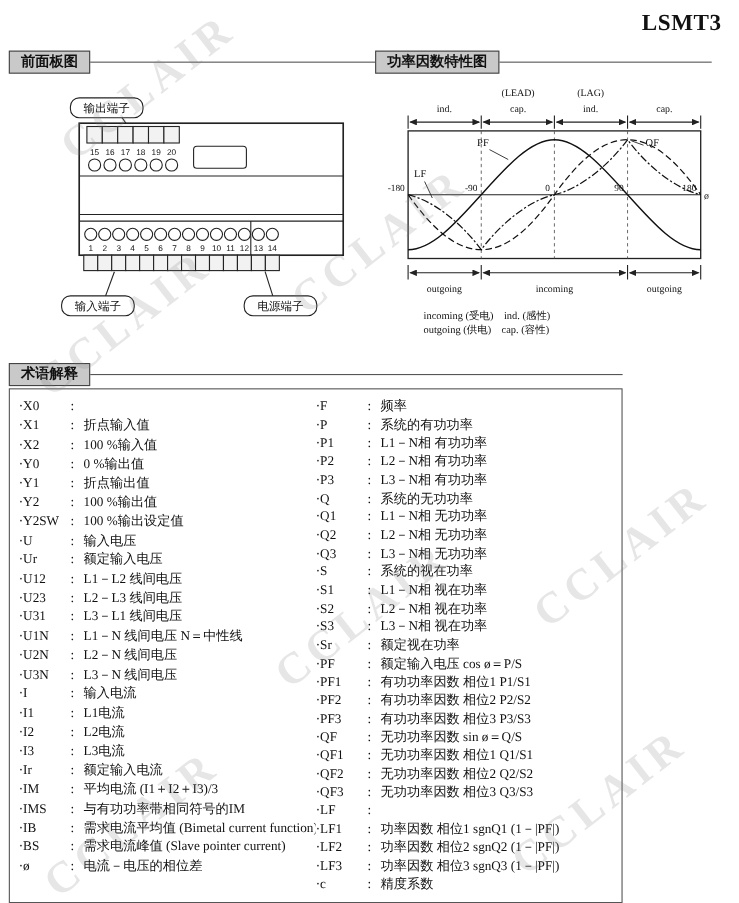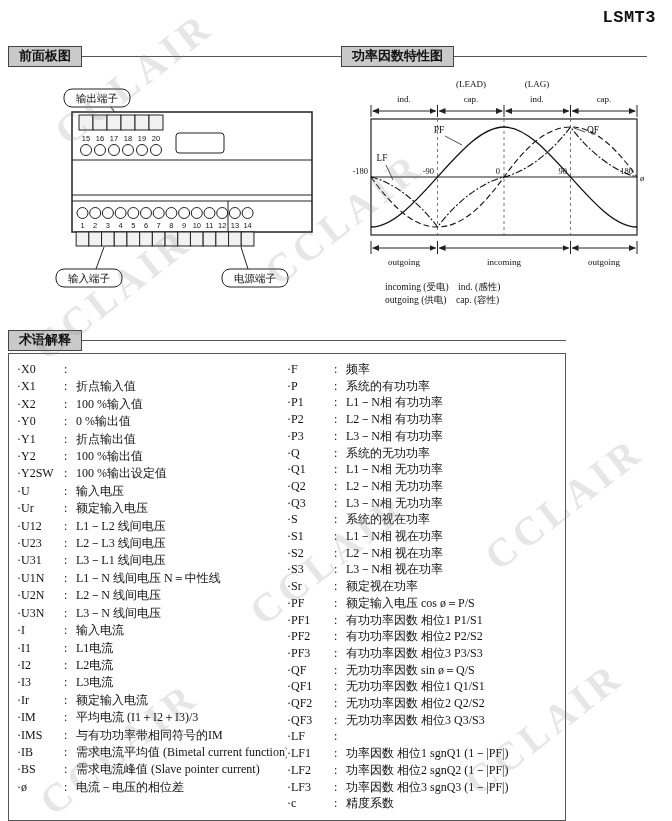--- a/index.html
+++ b/index.html
@@ -3,22 +3,22 @@
 <meta charset="utf-8">
 <style>
   * { margin:0; padding:0; box-sizing:border-box; }
   html,body { width:672px; height:821px; }
   body {
     position:relative; background:#fff; color:#111;
     font-family:"Liberation Serif", serif; overflow:hidden;
   }
   .page-title {
     position:absolute; top:8px; right:16px;
-    font-family:Liberation Mono, monospace;
-    font-weight:bold; font-size:17px; letter-spacing:.5px;
+    font-family:Liberation Serif, serif;
+    font-weight:bold; font-size:21px; letter-spacing:.5px;
   }
   .section { position:absolute; }
   #front-panel-section { left:8px;  top:46px; width:344px; }
   #pf-section          { left:341px; top:46px; width:306px; }
   #glossary-section    { left:8px;  top:330px; width:558px; }
 
   .sec-header { display:flex; align-items:center; }
   .sec-header .label {
     background:#c9c9c9; border:1px solid #444;
     padding:1px 10px 2px; font-size:13px; font-weight:bold; line-height:16px;

